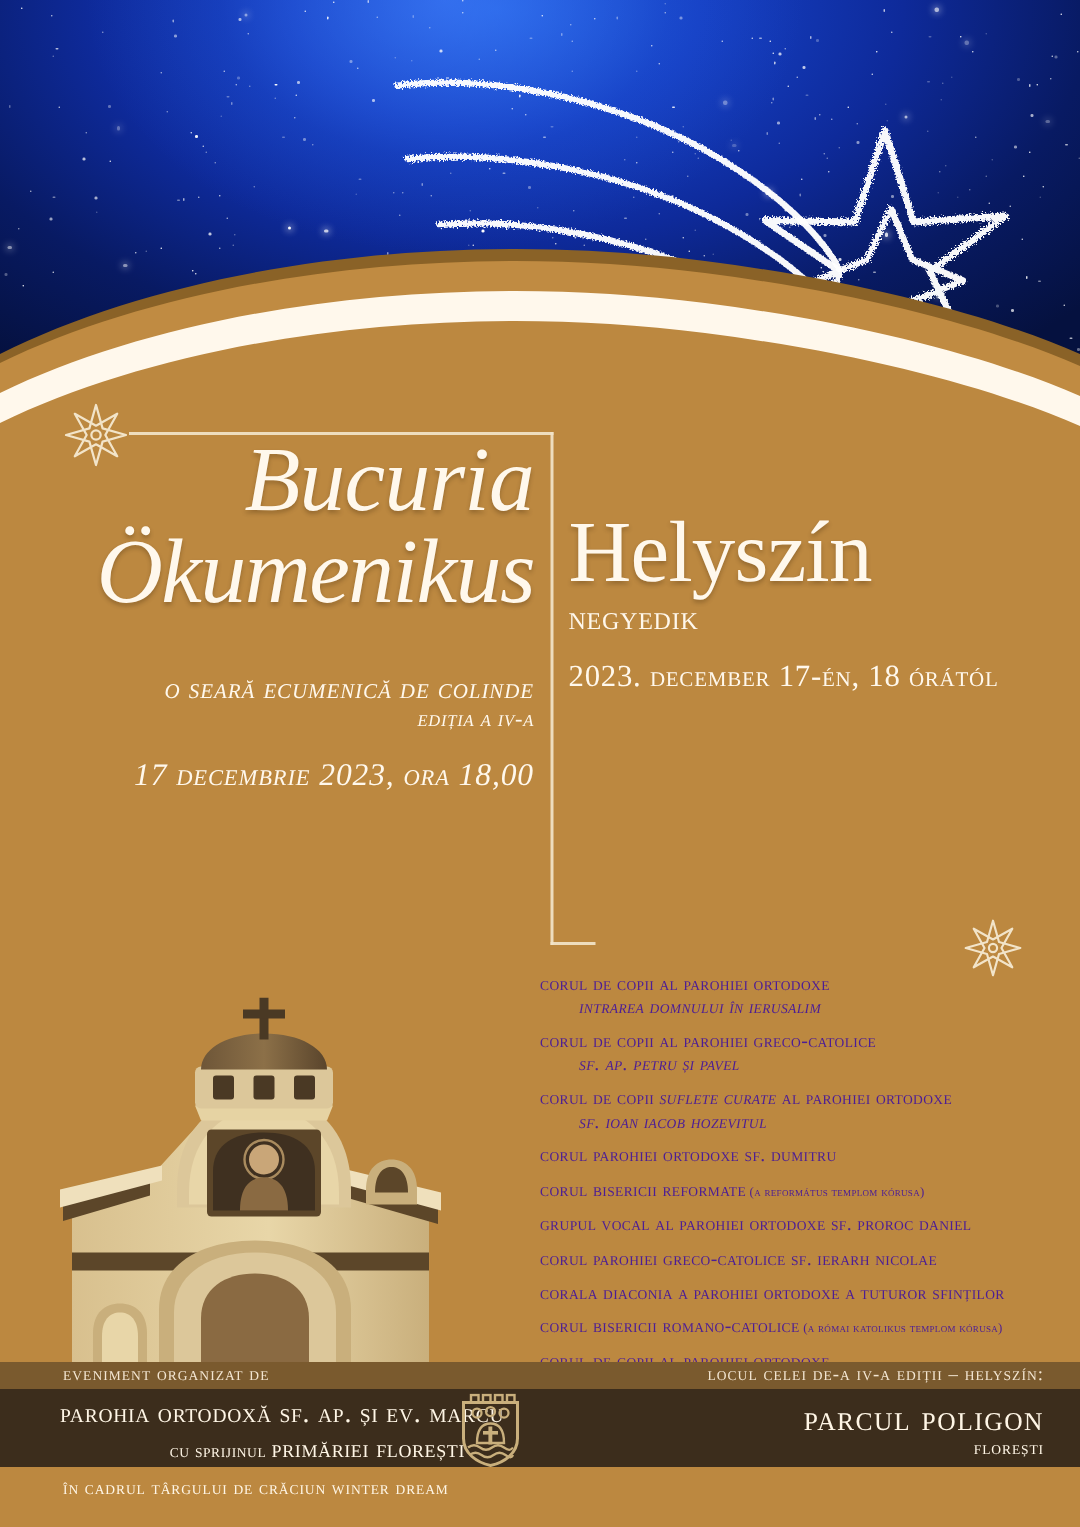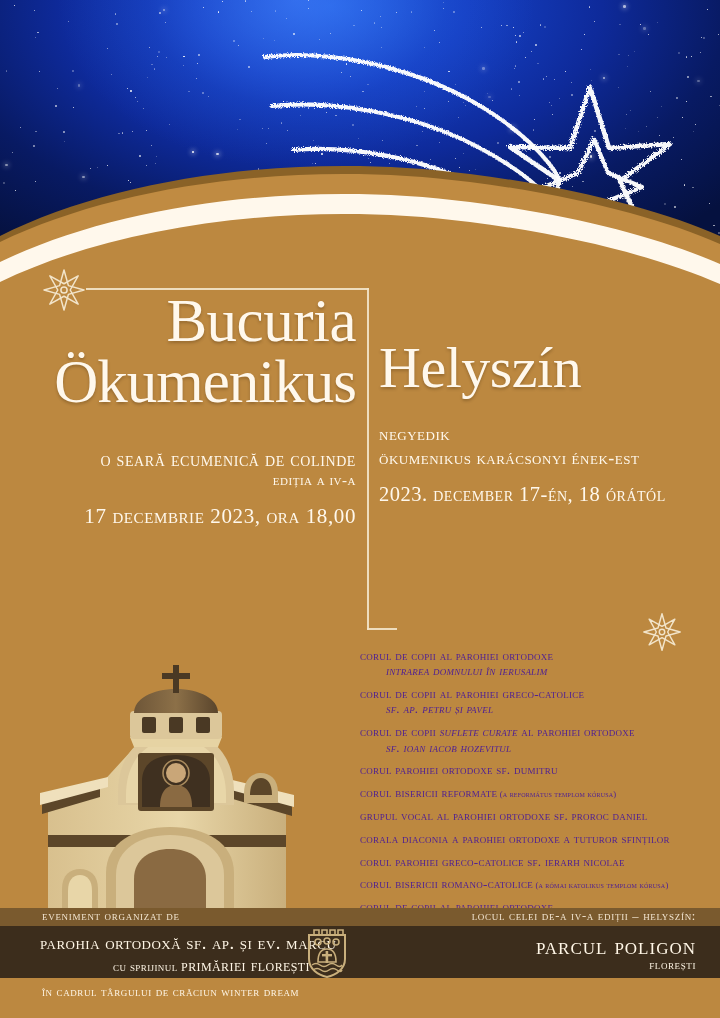--- a/index.html
+++ b/index.html
@@ -38,20 +38,21 @@
   .frame-b{
     position:absolute;left:367px;top:628px;width:30px;height:2px;
     background:#F2E4C9;opacity:.92;
   }
   .star8{position:absolute;}
 
   
   .ro-block{
     position:absolute;left:20px;top:292px;width:336px;text-align:right;
     color:#FFF8EC;
+    font-style:italic;
   }
   .t-ro{
     font-size:61px;line-height:.96;letter-spacing:-.5px;
     text-shadow:0 2px 3px rgba(60,35,10,.30);
     white-space:nowrap;
   }
   .t-ro .l2{margin-top:2px;letter-spacing:-1px;}
   .sub-ro{
     margin-top:38px;font-size:19.5px;letter-spacing:.6px;
     font-variant:small-caps;text-transform:lowercase;
@@ -60,21 +61,21 @@
   .date-ro{
     margin-top:15px;font-size:21px;letter-spacing:.6px;
     font-variant:small-caps;text-transform:lowercase;
   }
 
   .hu-block{
     position:absolute;left:379px;top:340px;width:330px;text-align:left;color:#FFF8EC;
   }
   .t-hu{font-size:58px;line-height:.98;letter-spacing:-.5px;text-shadow:0 2px 3px rgba(60,35,10,.30);}
   .t-hu .l2{margin-top:0px;}
-  .sub-hu{margin-top:26px;font-size:18px;line-height:1.32;letter-spacing:.5px;font-variant:small-caps;text-transform:lowercase;}
+  .sub-hu{font-size:23px;line-height:1.32;letter-spacing:.5px;font-variant:small-caps;text-transform:lowercase;}
   .date-hu{margin-top:13px;font-size:20.5px;letter-spacing:.5px;font-variant:small-caps;text-transform:lowercase;}
 
   
   .part-head{
     position:absolute;left:379px;top:622px;width:330px;height:20px;
     display:flex;align-items:center;gap:9px;color:#FFF6E6;
   }
   .part-head .rule{flex:0 0 34px;height:1.5px;background:#F2E4C9;opacity:.9;}
   .part-head .rule.r2{flex:1 1 auto;}
   .part-head .lbl{font-size:14.5px;letter-spacing:1.4px;font-variant:small-caps;text-transform:lowercase;white-space:nowrap;}
@@ -600,21 +601,20 @@
     </div>
     <div class="date-ro">17 decembrie 2023, ora 18,00</div>
   </div>
 
   <div class="hu-block">
     <div class="t-hu">
       <div>Helyszín</div>
     </div>
     <div class="sub-hu">
       <div>Negyedik</div>
-      <div>Ökumenikus karácsonyi ének-est</div>
     </div>
     <div class="date-hu">2023. december 17-én, 18 órától</div>
   </div>
 
 
   <div class="part-list" id="participant-list">
       <div class="p-item">
         <div class="p-l1">Corul de copii al parohiei ortodoxe</div>
         <div class="p-l2">Intrarea Domnului în Ierusalim</div>
       </div>
@@ -629,24 +629,24 @@
       <div class="p-item">
         <div class="p-l1">Corul parohiei ortodoxe Sf. Dumitru</div>
       </div>
       <div class="p-item">
         <div class="p-l1">Corul bisericii Reformate<span class="p-paren"> (a református templom kórusa)</span></div>
       </div>
       <div class="p-item">
         <div class="p-l1">Grupul vocal al parohiei ortodoxe Sf. Proroc Daniel</div>
       </div>
       <div class="p-item">
+        <div class="p-l1">Corul parohiei greco-catolice Sf. Ierarh Nicolae</div>
+      </div>
+      <div class="p-item">
         <div class="p-l1">Corala Diaconia a parohiei ortodoxe a Tuturor Sfinților</div>
-      </div>
-      <div class="p-item">
-        <div class="p-l1">Corul parohiei greco-catolice Sf. Ierarh Nicolae</div>
       </div>
       <div class="p-item">
         <div class="p-l1">Corul bisericii Romano-catolice<span class="p-paren"> (a római katolikus templom kórusa)</span></div>
       </div>
       <div class="p-item">
         <div class="p-l1">Corul de copii al parohiei ortodoxe</div>
         <div class="p-l2">Sf. Apostol și Evanghelist Marcu</div>
       </div>
     </div>
 

